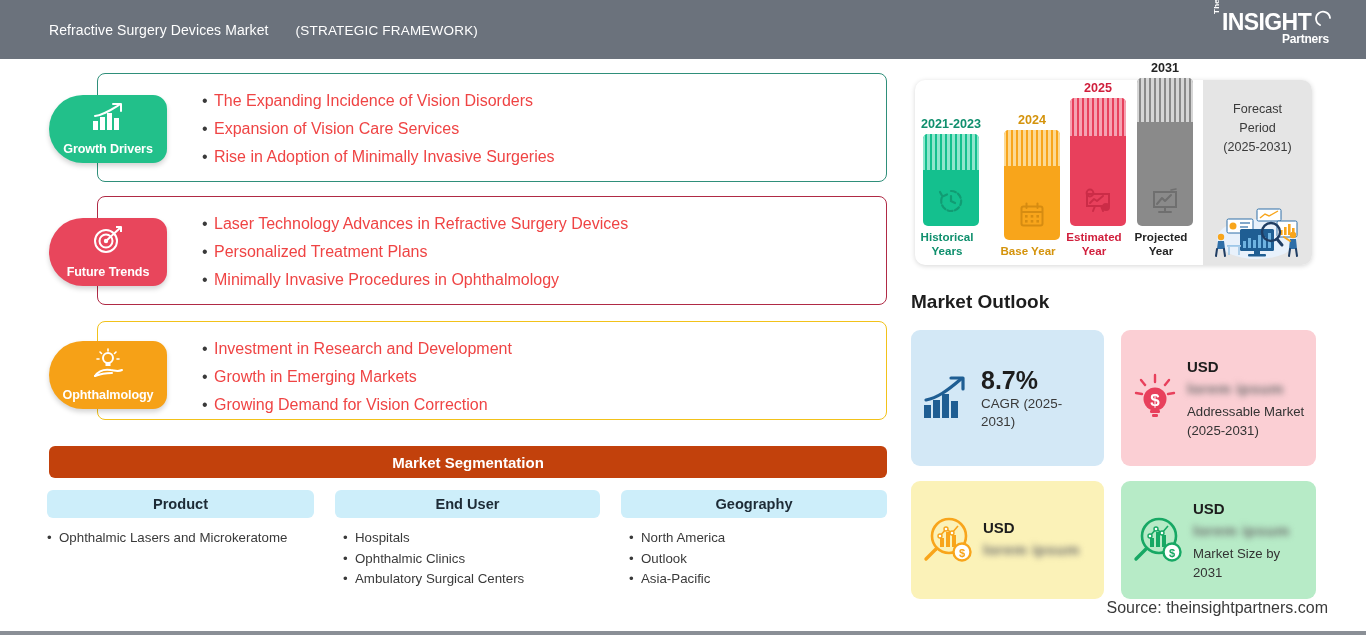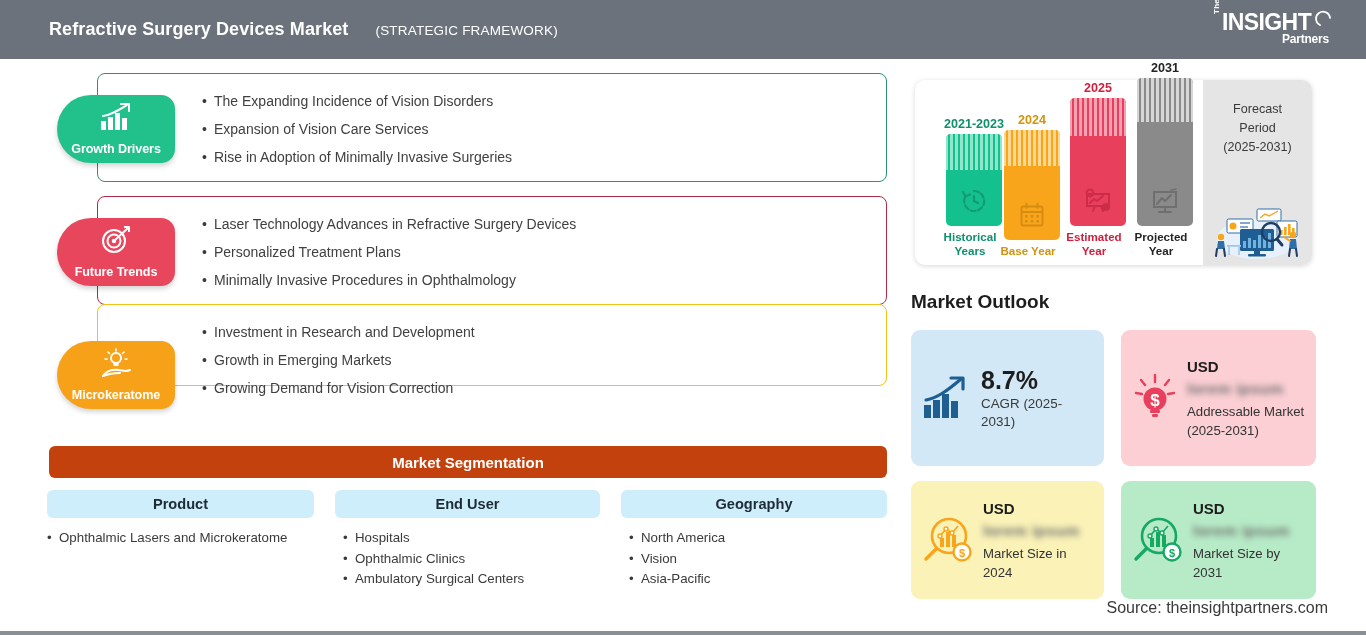--- a/index.html
+++ b/index.html
@@ -12,21 +12,21 @@
   #page { position: relative; width: 1366px; height: 635px; background:#fff; }
 
   
   #header {
     position: absolute; left:0; top:0; width:1366px; height:59px;
     background:#6b727c;
     display:flex; align-items:center;
   }
   #header-title-wrap { margin-left: 49px; display:flex; align-items:baseline; }
   #header-title {
-    color:#ffffff; font-size:18px; font-weight:bold; letter-spacing:.1px;
+    color:#ffffff; font-size:14px; font-weight:normal; letter-spacing:.1px;
   }
   #header-sub {
     color:#ffffff; font-size:13.5px; font-weight:normal; margin-left:27px;
     letter-spacing:.2px;
   }
   #logo {
     position:absolute; right:29px; top:11px; width:126px; height:38px;
     color:#fff;
   }
   .logo-the {
@@ -47,32 +47,32 @@
     position:absolute; right:2px; top:-2px; width:20px; height:20px;
   }
 
   
   .panel {
     position:absolute; left:97px; width:790px;
     border:1px solid #2f8f7a; border-radius:8px; background:#fff;
   }
   .panel.p1 { top:73px;  height:109px; border-color:#2f8f7a; }
   .panel.p2 { top:196px; height:109px; border-color:#b02a45; }
-  .panel.p3 { top:304px; height:82px; border-color:#f2c21a; }
+  .panel.p3 { top:321px; height:99px; border-color:#f2c21a; }
   .panel-list { padding: 13px 0 0 104px; }
   .bullet {
-    position:relative; font-size:14px; color:#404040; line-height:28px;
+    position:relative; font-size:16px; color:#ef4444; line-height:28px;
     padding-left:12px; white-space:nowrap;
   }
   .bullet::before {
     content:"\2022"; position:absolute; left:0; top:0; color:#3a3a3a;
   }
 
   .badge {
-    position:absolute; left:57px; width:118px; height:68px;
+    position:absolute; left:49px; width:118px; height:68px;
     border-top-left-radius:34px; border-bottom-left-radius:34px;
     border-top-right-radius:14px; border-bottom-right-radius:14px;
     display:flex; flex-direction:column; align-items:center; justify-content:flex-end;
     box-shadow: 0 3px 5px rgba(0,0,0,.17);
     z-index:5;
   }
   .badge-label {
     color:#fff; font-size:12.6px; font-weight:bold; margin-bottom:7px;
     white-space:nowrap; letter-spacing:-.1px;
   }
@@ -245,21 +245,21 @@
       <g stroke="#fff" stroke-width="1.6" stroke-linecap="round">
         <line x1="17" y1="1" x2="17" y2="3"></line>
         <line x1="9" y1="4" x2="10.5" y2="5.5"></line>
         <line x1="25" y1="4" x2="23.5" y2="5.5"></line>
         <line x1="6" y1="11" x2="8" y2="11"></line>
         <line x1="28" y1="11" x2="26" y2="11"></line>
       </g>
       <path d="M4 28 C 8 22, 14 21, 20 22 C 24 22.5, 27 24, 31 22" fill="none" stroke="#fff" stroke-width="2" stroke-linecap="round"></path>
       <path d="M4 28 C 9 26, 15 25, 21 25" fill="none" stroke="#fff" stroke-width="2" stroke-linecap="round"></path>
     </svg>
-    <span class="badge-label">Microkeratome</span>
+    <span class="badge-label">Ophthalmology</span>
   </div>
 
   <div id="seg-header">
     <span id="seg-header-text">Market Segmentation</span>
   </div>
 
   <div class="seg-col c2">
     <div class="seg-head">
       <span class="seg-head-text">End User</span>
     </div>
@@ -278,29 +278,29 @@
       <div class="seg-item">Ophthalmic Lasers and Microkeratome</div>
     </div>
   </div>
 
   <div class="seg-col c3">
     <div class="seg-head">
       <span class="seg-head-text">Geography</span>
     </div>
     <div class="seg-items">
       <div class="seg-item">North America</div>
-      <div class="seg-item">Vision</div>
+      <div class="seg-item">Outlook</div>
       <div class="seg-item">Asia-Pacific</div>
     </div>
   </div>
 
   <div id="forecast-card">
     <div id="forecast-bars">
 
-      <div class="fbar-group" style="left:27px;">
+      <div class="fbar-group" style="left:4px;">
         <div class="fbar-year" style="color:#0f8f6d;">2021-2023</div>
         <div class="fbar" style="height:92px; background:#14c08e;">
           <svg class="fbar-stripes" height="36" viewBox="0 0 56 36" preserveAspectRatio="none">
             <rect width="56" height="36" fill="#8fe6cd"></rect>
             <g fill="#14c08e">
               <rect x="2" width="2" height="36"></rect>
                 <rect x="7" width="2" height="36"></rect>
               <rect x="12" width="2" height="36"></rect>
                 <rect x="17" width="2" height="36"></rect>
               <rect x="22" width="2" height="36"></rect>
@@ -529,21 +529,20 @@
         <circle cx="19" cy="21" r="2" fill="#fff" stroke="#f8a51b" stroke-width="1.4"></circle>
         <circle cx="25" cy="14" r="2" fill="#fff" stroke="#f8a51b" stroke-width="1.4"></circle>
         <circle cx="31" cy="18" r="2" fill="#fff" stroke="#f8a51b" stroke-width="1.4"></circle>
         <line x1="15" y1="34" x2="5" y2="44" stroke="#f8a51b" stroke-width="3.4" stroke-linecap="round"></line>
         <circle cx="41" cy="37" r="8.5" fill="#fff" stroke="#f8a51b" stroke-width="2.4"></circle>
         <text x="41" y="42" font-family="Liberation Sans, sans-serif" font-size="11" font-weight="bold" fill="#f8a51b" text-anchor="middle">$</text>
       </svg>
       <div class="ocard-body">
         <div class="usd-label">USD</div>
         <div class="blur-value">lorem ipsum</div>
-        <div class="ocard-sub">Market Size in 2024</div>
       </div>
     </div>
   </div>
 
   <div class="ocard size31">
     <div class="ocard-inner">
       <svg class="ocard-icon" width="54" height="50" viewBox="0 0 54 50">
         <circle cx="28" cy="21" r="17" fill="none" stroke="#17a864" stroke-width="2.6"></circle>
         <g fill="#17a864">
           <rect x="19" y="23" width="4" height="9"></rect>

